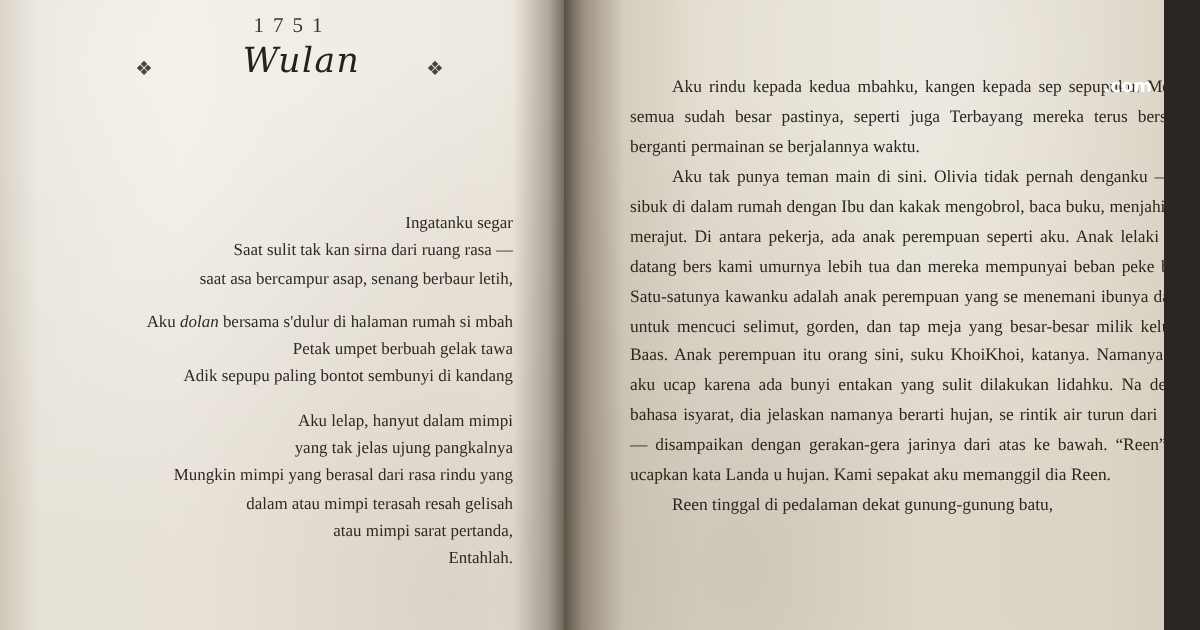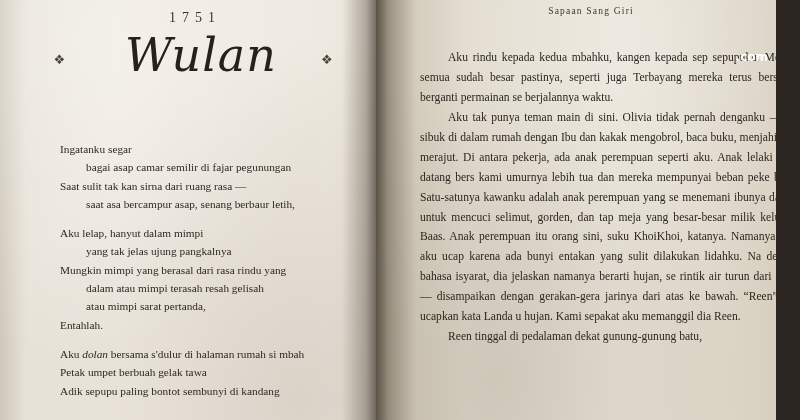--- a/index.html
+++ b/index.html
@@ -63,42 +63,42 @@
     left: 0; right: 0;
     display: flex;
     align-items: center;
     justify-content: center;
     gap: 44px;
     padding-left: 10px;
   }
   .chapter-title {
     font-family: "DejaVu Serif", serif;
     font-style: italic;
-    font-size: 46px;
+    font-size: 23px;
     color: #26211b;
     letter-spacing: 1px;
     margin-left: 16px;
   }
   .ornament {
     font-size: 13px;
     color: #4a433a;
     line-height: 1;
     transform: translateY(4px);
   }
   .poem {
     position: absolute;
     top: 140px;
     left: 60px;
     right: 34px;
     font-family: "Liberation Serif", serif;
     font-size: 11.3px;
     line-height: 1.62;
     color: #2e2922;
   }
-  .stanza { margin-bottom: 11px; }
+  .stanza { margin-bottom: 11px; text-align: right; }
   .line { white-space: pre-wrap; }
   .ind1 { padding-left: 26px; }
   .ital { font-style: italic; }
 
   
   .page-right {
     position: relative;
     width: 400px;
     height: 420px;
     background: #ded7c9;
@@ -186,44 +186,42 @@
 
     <div class="title-row">
       <span class="ornament">❖</span>
       <span class="chapter-title">Wulan</span>
       <span class="ornament">❖</span>
     </div>
 
     <div class="poem">
       <div class="stanza">
         <div class="line">Ingatanku segar</div>
-        <div class="line ind1">bagai asap camar semilir di fajar pegunungan</div>
         <div class="line">Saat sulit tak kan sirna dari ruang rasa —</div>
         <div class="line ind1">saat asa bercampur asap, senang berbaur letih,</div>
+      </div>
+      <div class="stanza">
+        <div class="line">Aku <span class="ital">dolan</span> bersama s'dulur di halaman rumah si mbah</div>
+        <div class="line">Petak umpet berbuah gelak tawa</div>
+        <div class="line">Adik sepupu paling bontot sembunyi di kandang</div>
       </div>
       <div class="stanza">
         <div class="line">Aku lelap, hanyut dalam mimpi</div>
         <div class="line ind1">yang tak jelas ujung pangkalnya</div>
         <div class="line">Mungkin mimpi yang berasal dari rasa rindu yang</div>
         <div class="line ind1">dalam atau mimpi terasah resah gelisah</div>
         <div class="line ind1">atau mimpi sarat pertanda,</div>
         <div class="line">Entahlah.</div>
       </div>
-      <div class="stanza">
-        <div class="line">Aku <span class="ital">dolan</span> bersama s'dulur di halaman rumah si mbah</div>
-        <div class="line">Petak umpet berbuah gelak tawa</div>
-        <div class="line">Adik sepupu paling bontot sembunyi di kandang</div>
-      </div>
     </div>
   </div>
 
   <div class="page-right">
     <div class="grain"></div>
 
-    <div class="running-head">Sapaan Sang Giri</div>
 
     <div class="body-text">
       <p>Aku rindu kepada kedua mbahku, kangen kepada sep sepupuku. Mereka semua sudah besar pastinya, seperti juga Terbayang mereka terus bersama, berganti permainan se berjalannya waktu.</p>
       <p>Aku tak punya teman main di sini. Olivia tidak pernah denganku — dia sibuk di dalam rumah dengan Ibu dan kakak mengobrol, baca buku, menjahit dan merajut. Di antara pekerja, ada anak perempuan seperti aku. Anak lelaki yang datang bers kami umurnya lebih tua dan mereka mempunyai beban peke berat. Satu-satunya kawanku adalah anak perempuan yang se menemani ibunya datang untuk mencuci selimut, gorden, dan tap meja yang besar-besar milik keluarga Baas. Anak perempuan itu orang sini, suku KhoiKhoi, katanya. Namanya sulit aku ucap karena ada bunyi entakan yang sulit dilakukan lidahku. Na dengan bahasa isyarat, dia jelaskan namanya berarti hujan, se rintik air turun dari awan — disampaikan dengan gerakan-gera jarinya dari atas ke bawah. “Reen”, dia ucapkan kata Landa u hujan. Kami sepakat aku memanggil dia Reen.</p>
       <p>Reen tinggal di pedalaman dekat gunung-gunung batu,</p>
     </div>
 
     <div class="watermark">
       <span class="wm-com">.com</span>
     </div>

